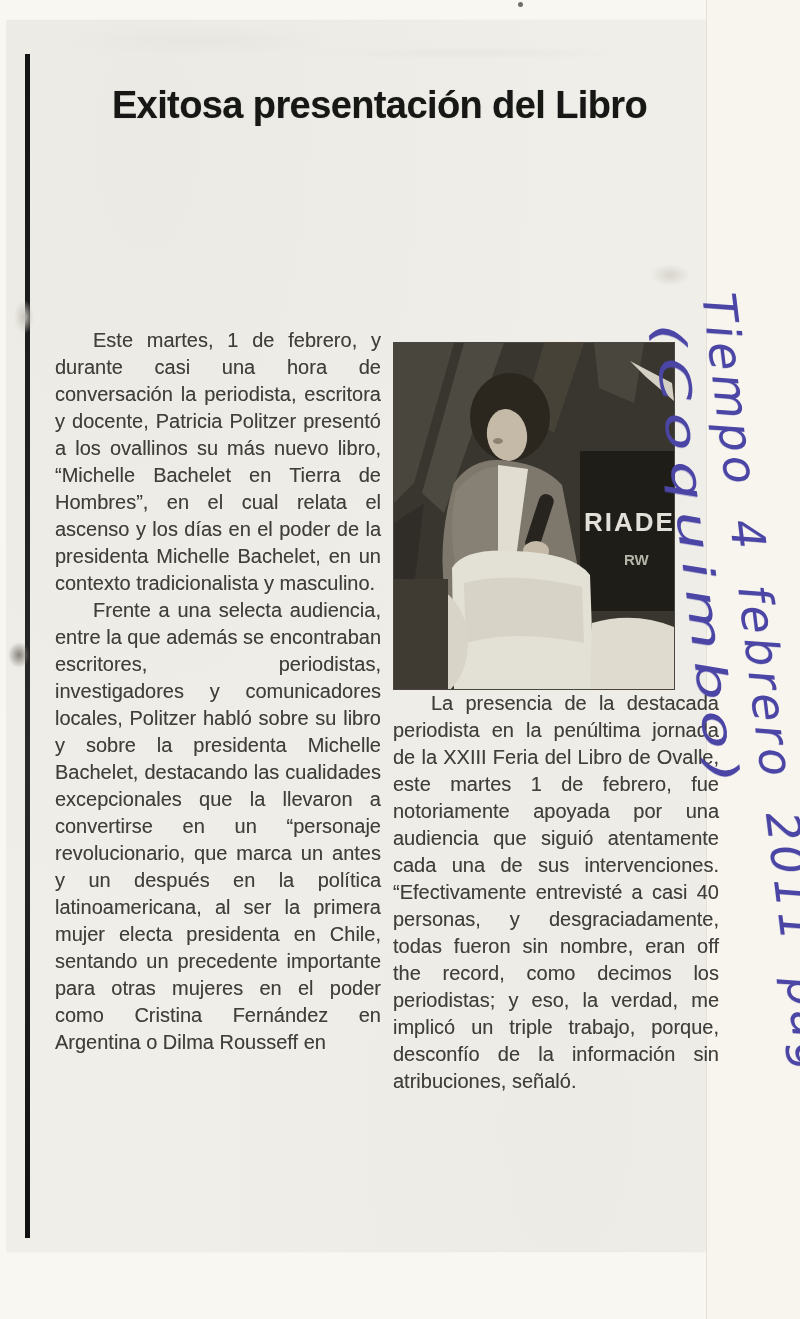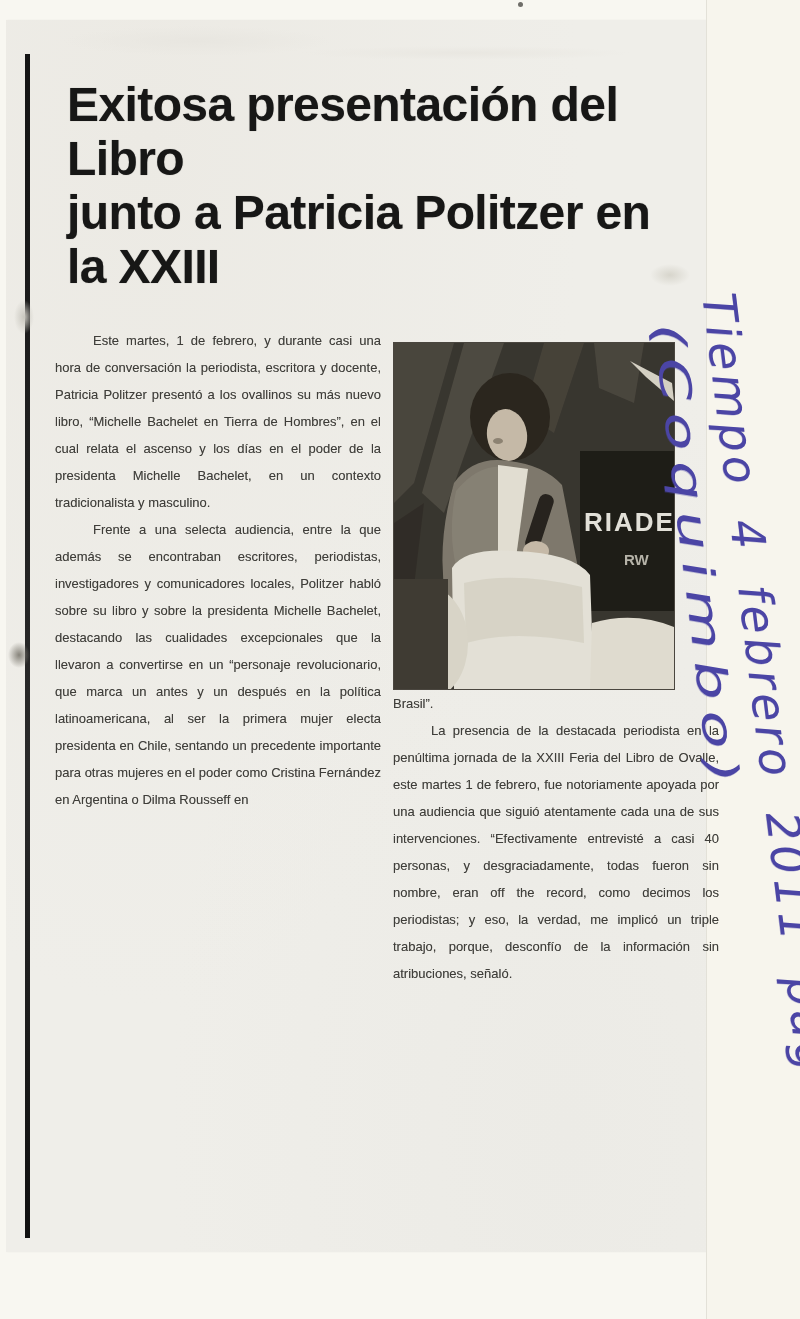--- a/index.html
+++ b/index.html
@@ -19,26 +19,27 @@
   .right-strip{
     position:absolute;left:706px;top:0;width:94px;height:1319px;
     background:#f7f5ed;border-left:1px solid #e3e1d8;
   }
   .left-rule{
     position:absolute;left:25px;top:54px;width:5px;height:1184px;
     background:linear-gradient(#141414,#2a2a2a 60%,#101010);
   }
   .headline{
     position:absolute;left:67px;top:78px;width:625px;
-    font-weight:bold;font-size:48px;line-height:54px;letter-spacing:-0.6px;
+    font-weight:bold;font-size:38px;line-height:54px;letter-spacing:-0.6px;
     color:#171716;
     text-shadow:0 0 1px rgba(30,30,30,0.35);
+    text-align:center;
   }
   .col{
-    position:absolute;font-size:13px;line-height:27px;color:#3f3e3a;
+    position:absolute;font-size:20px;line-height:27px;color:#3f3e3a;
     text-align:justify;text-shadow:0 0 0.6px rgba(60,60,55,0.4);
   }
   .col p{margin:0;text-indent:38px;}
   .col p.no-indent{text-indent:0;}
   .col-left{left:55px;top:327px;width:326px;}
   .col-right{left:393px;top:690px;width:326px;}
   .photo{
     position:absolute;left:394px;top:331px;width:280px;height:346px;
     outline:1px solid #4a463f;
     margin-top:12px;
@@ -79,21 +80,20 @@
 
 <div class="artifact dot1"></div>
 <div class="artifact smudge1"></div>
 <div class="artifact smudge2"></div>
 <div class="artifact streak1"></div>
 <div class="artifact streak2"></div>
 <div class="artifact smudge3"></div>
 
 <h1 class="headline" style="margin:0;">
   <div>Exitosa presentación del Libro</div>
-  <div>junto a Patricia Politzer en la XXIII</div>
 </h1>
 
 <div class="col col-left">
   <p>Este martes, 1 de febrero, y durante casi una hora de conversación la periodista, escritora y docente, Patricia Politzer presentó a los ovallinos su más nuevo libro, “Michelle Bachelet en Tierra de Hombres”, en el cual relata el ascenso y los días en el poder de la presidenta Michelle Bachelet, en un contexto tradicionalista y masculino.</p>
   <p>Frente a una selecta audiencia, entre la que además se encontraban escritores, periodistas, investigadores y comunicadores locales, Politzer habló sobre su libro y sobre la presidenta Michelle Bachelet, destacando las cualidades excepcionales que la llevaron a convertirse en un “personaje revolucionario, que marca un antes y un después en la política latinoamericana, al ser la primera mujer electa presidenta en Chile, sentando un precedente importante para otras mujeres en el poder como Cristina Fernández en Argentina o Dilma Rousseff en</p>
 </div>
 
 <div class="photo">
   <svg width="280" height="346" viewBox="0 0 280 346" xmlns="http://www.w3.org/2000/svg">
     <rect x="0" y="0" width="280" height="346" fill="#34312b"></rect>
@@ -123,18 +123,17 @@
     <path d="M70,240 Q120,228 188,244 L190,300 Q120,286 72,300 Z" fill="#d8d4c7" opacity="0.8"></path>
     <ellipse cx="34" cy="300" rx="40" ry="56" fill="#ddd9cc"></ellipse>
     <path d="M198,280 Q240,268 280,284 L280,346 L196,346 Z" fill="#e5e1d5"></path>
     <rect x="0" y="236" width="54" height="110" fill="#3b372f"></rect>
 
     <rect x="0" y="0" width="280" height="346" fill="#8c887c" opacity="0.06"></rect>
   </svg>
 </div>
 
 <div class="col col-right">
-  <p class="no-indent">Brasil”.</p>
   <p>La presencia de la destacada periodista en la penúltima jornada de la XXIII Feria del Libro de Ovalle, este martes 1 de febrero, fue notoriamente apoyada por una audiencia que siguió atentamente cada una de sus intervenciones. “Efectivamente entrevisté a casi 40 personas, y desgraciadamente, todas fueron sin nombre, eran off the record, como decimos los periodistas; y eso, la verdad, me implicó un triple trabajo, porque, desconfío de la información sin atribuciones, señaló.</p>
 </div>
 
 <div class="hand hand-secondary">(Coquimbo)</div>
 <div class="hand hand-main">Tiempo 4 febrero 2011 pág 23</div>
 
 </body></html>

